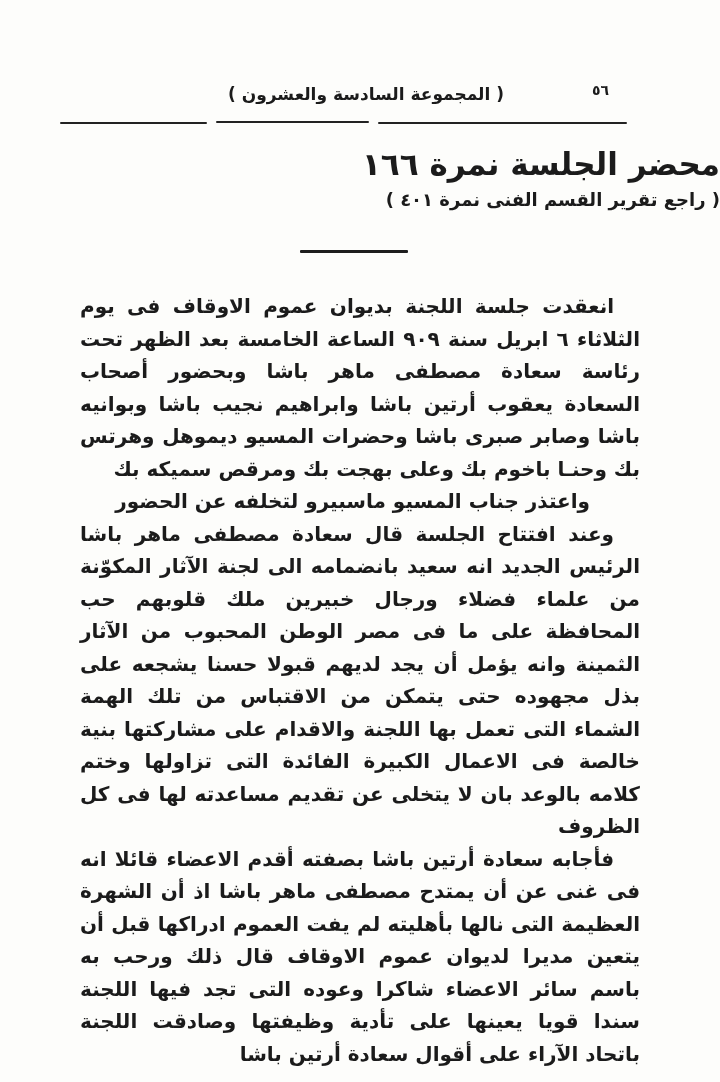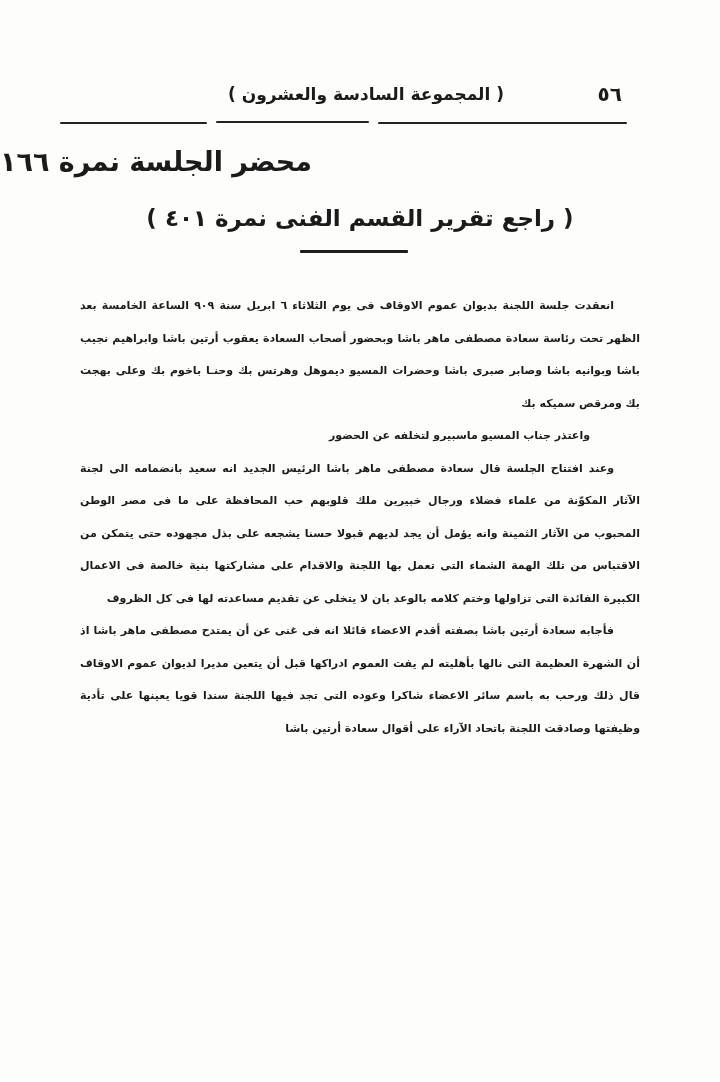--- a/index.html
+++ b/index.html
@@ -30,23 +30,23 @@
     position: absolute;
     left: 228px;
     top: 0;
     font-size: 17px;
     font-weight: bold;
     white-space: nowrap;
     letter-spacing: 0.5px;
   }
   .page-number {
     position: absolute;
-    right: 98px;
+    right: 111px;
     top: -2px;
-    font-size: 20px;
+    font-size: 14px;
     font-weight: bold;
   }
   .head-rule {
     position: absolute;
     top: 121px;
     left: 60px;
     right: 93px;
     height: 3px;
   }
   .head-rule .seg {
@@ -58,50 +58,49 @@
   }
   .head-rule .seg.s1 { right: 0;    width: 44%; }
   .head-rule .seg.s2 { right: 45.5%; width: 27%; top: 0; }
   .head-rule .seg.s3 { right: 74%;  width: 26%; }
   
   .doc-title {
     position: absolute;
     top: 146px;
     left: 0;
     right: 0;
-    text-align: left;
-    font-size: 27px;
+    text-align: right;
+    font-size: 31px;
     font-weight: bold;
     letter-spacing: 0.5px;
   }
   .doc-subtitle {
     position: absolute;
-    top: 205px;
+    top: 189px;
     left: 0;
     right: 0;
-    text-align: center;
-    font-size: 23px;
+    font-size: 18px;
     font-weight: bold;
   }
   .title-rule {
     position: absolute;
     top: 250px;
     right: 312px;
     width: 108px;
     height: 3px;
     background: #1d1d1d;
     border-radius: 1px;
   }
   
   .body-text {
     position: absolute;
     top: 290px;
     right: 80px;
     width: 560px;
-    font-size: 11px;
+    font-size: 20px;
     font-weight: bold;
     line-height: 32.5px;
     text-align: justify;
   }
   .body-text p {
     margin: 0;
     text-align: justify;
     text-align-last: right;
   }
   .para { text-indent: 26px; }

